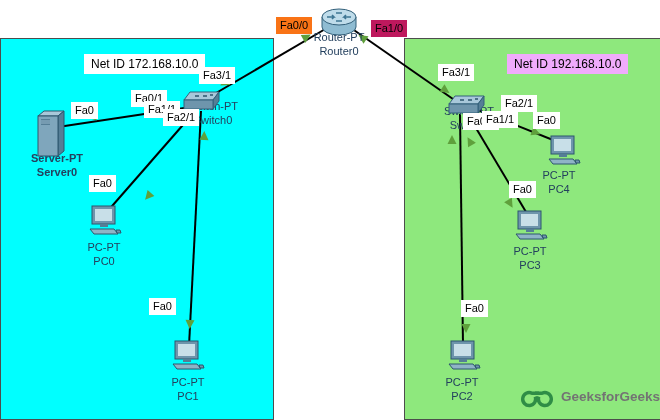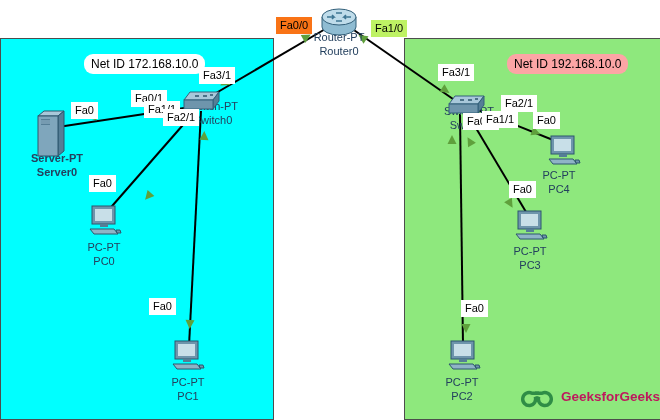--- a/index.html
+++ b/index.html
@@ -8,21 +8,21 @@
   .region{position:absolute;top:38px;bottom:0;border:1px solid #4d4d4d;z-index:0;}
   .region-left{left:0;width:272px;}
   .region-right{left:404px;width:255px;}
   .wires{position:absolute;left:0;top:0;width:660px;height:420px;z-index:1;pointer-events:none;}
   .wires line{pointer-events:stroke;}
   .dev{position:absolute;z-index:3;}
   .dlabel{position:absolute;z-index:2;transform:translateX(-50%);text-align:center;
           font-size:11px;line-height:14px;color:#24405e;white-space:nowrap;}
   .plabel{position:absolute;z-index:4;background:#ffffff;color:#000;
           font-size:11px;line-height:13px;padding:2px 4px;white-space:nowrap;}
-  .netid{font-size:12px;line-height:14px;padding:3px 7px;border-radius:9px;}
+  .netid{font-size:12px;line-height:14px;padding:3px 7px;}
   .logo{position:absolute;left:520px;top:383px;z-index:1;display:flex;align-items:center;gap:7px;}
   .logo-text{font-weight:bold;font-size:13.5px;color:#3d4b42;}
 </style>
 </head>
 <body>
 
 <div class="canvas">
 
   <div class="region region-left" style="background: rgb(0, 255, 255);"></div>
   <div class="region region-right" style="background: rgb(142, 232, 125);"></div>
@@ -172,40 +172,40 @@
     <svg width="36" height="34" viewBox="0 0 36 34">
       <rect x="5" y="1" width="23" height="18" fill="#6e95ac" stroke="#2d566e"></rect>
       <rect x="8" y="4" width="17" height="12" fill="#c8dfe8"></rect>
       <rect x="13" y="19" width="8" height="3" fill="#557e96"></rect>
       <polygon points="3,24 27,24 31,29 7,29" fill="#8fb4c6" stroke="#2d566e"></polygon>
       <polygon points="29,25 33,25 34,28 30,28" fill="#6e95ac" stroke="#2d566e"></polygon>
     </svg>
   </div>
 
   <div class="plabel netid" style="left: 84px; top: 54px; background: rgb(255, 255, 255);">Net ID 172.168.10.0</div>
-  <div class="plabel netid" style="left: 507px; top: 54px; background: #fca5a5;">Net ID 192.168.10.0</div>
+  <div class="plabel netid" style="left: 507px; top: 54px; background: #f0abfc;">Net ID 192.168.10.0</div>
 
   <div class="plabel" style="left: 276px; top: 17px; background: #f97316;">Fa0/0</div>
-  <div class="plabel" style="left: 371px; top: 20px; background: #bef264;">Fa1/0</div>
+  <div class="plabel" style="left: 371px; top: 20px; background: #be185d;">Fa1/0</div>
   <div class="plabel" style="left: 199px; top: 67px; background: rgb(255, 255, 255);">Fa3/1</div>
   <div class="plabel" style="left: 131px; top: 90px; background: rgb(255, 255, 255);">Fa0/1</div>
   <div class="plabel" style="left: 144px; top: 101px; background: rgb(255, 255, 255);">Fa1/1</div>
   <div class="plabel" style="left: 163px; top: 109px; background: rgb(255, 255, 255);">Fa2/1</div>
   <div class="plabel" style="left: 71px; top: 102px; background: rgb(255, 255, 255);">Fa0</div>
   <div class="plabel" style="left: 89px; top: 175px; background: rgb(255, 255, 255);">Fa0</div>
   <div class="plabel" style="left: 149px; top: 298px; background: rgb(255, 255, 255);">Fa0</div>
   <div class="plabel" style="left: 438px; top: 64px; background: rgb(255, 255, 255);">Fa3/1</div>
   <div class="plabel" style="left: 501px; top: 95px; background: rgb(255, 255, 255);">Fa2/1</div>
   <div class="plabel" style="left: 463px; top: 113px; background: rgb(255, 255, 255);">Fa0/1</div>
   <div class="plabel" style="left: 482px; top: 111px; background: rgb(255, 255, 255);">Fa1/1</div>
   <div class="plabel" style="left: 533px; top: 112px; background: rgb(255, 255, 255);">Fa0</div>
   <div class="plabel" style="left: 509px; top: 181px; background: rgb(255, 255, 255);">Fa0</div>
   <div class="plabel" style="left: 461px; top: 300px; background: rgb(255, 255, 255);">Fa0</div>
 
   <div class="logo">
     <svg width="34" height="26" viewBox="0 0 34 26">
       <path class="gfg" d="M15.2,13.6 A6.5,6.5 0 1 1 12,10.2 L19,10.2" fill="none" stroke="#2f8d46" stroke-width="3.4"></path>
       <path class="gfg" d="M18.8,13.6 A6.5,6.5 0 1 0 22,10.2 L15,10.2" fill="none" stroke="#2f8d46" stroke-width="3.4"></path>
     </svg>
-    <span class="logo-text" style="color: #be185d; text-align: right;">GeeksforGeeks</span>
+    <span class="logo-text" style="color: #737373; text-align: right;">GeeksforGeeks</span>
   </div>
 
 </div>
 
 </body></html>

